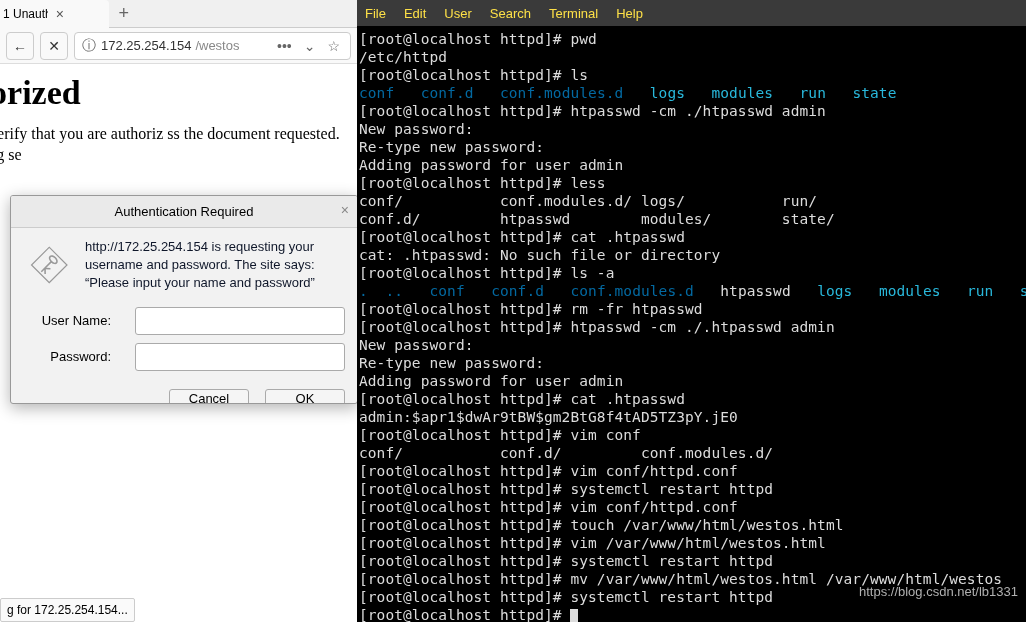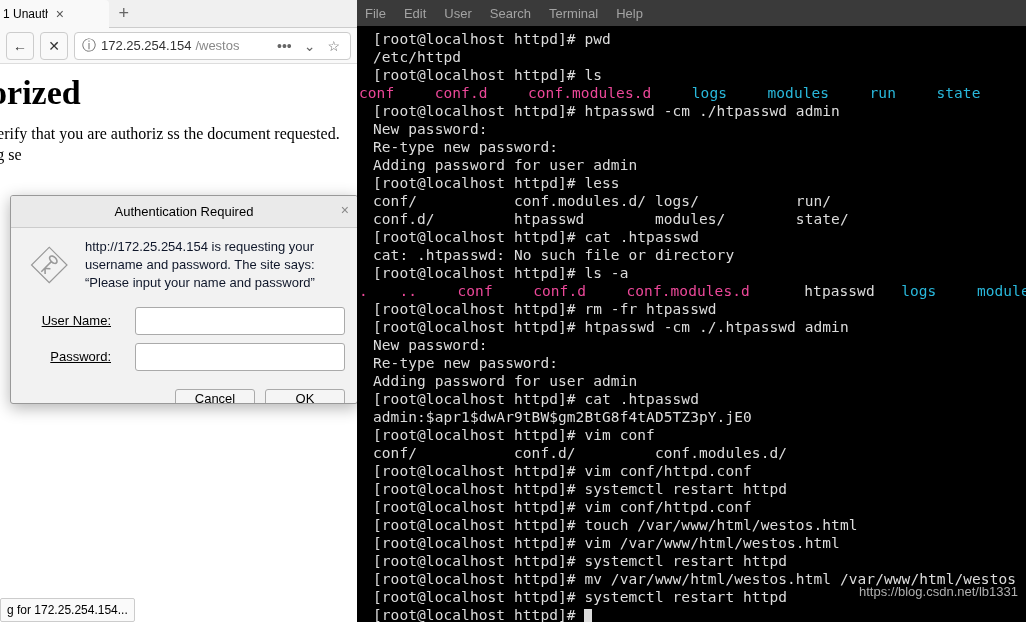--- a/index.html
+++ b/index.html
@@ -22,32 +22,32 @@
 .page h1 { font-family:serif; font-size:34px; font-weight:bold; margin-left:-95px; margin-bottom:12px; }
 .page p { font-family:serif; font-size:16px; line-height:1.3; margin-left:-118px; }
 .statusbar { position:absolute; left:0; bottom:0; height:24px; border:1px solid #ccc; background:#fafafa; font-size:12px; display:flex; align-items:center; padding:4px 6px; border-radius:2px; }
 .dialog { position:absolute; left:10px; top:178px; width:348px; background:#f2f2f2; border:1px solid #999; border-radius:3px; box-shadow:0 4px 16px rgba(0,0,0,0.3); overflow:hidden;margin-top:17px; }
 .dtitle { height:32px; display:flex; align-items:center; justify-content:center; border-bottom:1px solid #ccc; background:#eaeaea; position:relative; font-size:13px; }
 .dclose { position:absolute; right:8px; top:6px; font-size:14px; color:#888; cursor:pointer; }
 .dbody { display:flex; padding:10px 12px 0 12px; gap:10px; }
 .key { width:52px; font-size:38px; color:#999; transform:rotate(45deg); padding-top:6px; text-align:center; }
 .msg { flex:1; font-size:13px; line-height:1.4; color:#0f172a; }
 .dform { padding:6px 12px 10px 12px; }
-.frow { display:flex; align-items:center; margin-top:8px; gap:24px;text-decoration:underline; }
+.frow { display:flex; align-items:center; margin-top:8px; gap:24px; }
 .flabel { width:88px; text-align:right; font-size:13px; }
 .finput { flex:1; height:28px; border:1px solid #aaa; border-radius:3px; background:#fff; padding:0 6px; font-size:13px; }
-.dbtns { display:flex; justify-content:flex-end; padding:8px 12px 4px 12px; gap:10px; overflow:hidden; height:22px; }
+.dbtns { display:flex; justify-content:flex-end; padding:8px 12px 4px 12px; gap:16px; overflow:hidden; height:22px; }
 .dbtn { min-width:80px; height:28px; border:1px solid #aaa; border-radius:3px; background:#f5f5f5; font-size:13px; cursor:pointer; padding-top:1px; text-align:center; }
 .terminal { position:absolute; left:357px; top:0; width:669px; height:622px; background:#000; color:#dcdcdc; }
-.menubar { height:26px; background:#3a3a3a; display:flex; align-items:center; padding:0 8px; gap:18px; font-size:13px; color:#a3a3a3; }
+.menubar { height:26px; background:#3a3a3a; display:flex; align-items:center; padding:0 8px; gap:18px; font-size:13px; color:#fde047; }
 .menubar span { cursor:pointer; }
 .term-body { padding:4px 2px 0 2px; font-family:"DejaVu Sans Mono","Courier New",monospace; font-size:14.5px; line-height:18px; white-space:pre; overflow:hidden; letter-spacing:.08px; }
-.c-blue { color:#ec4899; }
+.c-blue { color:#0369a1; }
 .c-cyan { color:#29b8db; }
-.c-white { color:#dcdcdc;margin-left:14px; }
+.c-white { color:#dcdcdc; }
 .watermark { position:absolute; right:8px; bottom:23px; color:#b0b0b0; font-size:13px; font-family:sans-serif; }
 .cursor { display:inline-block; width:8px; height:15px; background:#dcdcdc; vertical-align:middle; }
 </style>
 </head>
 <body>
 
 <div class="browser">
   <div class="tabbar">
     <div class="tab">
       <span>1 Unauthorized</span>

